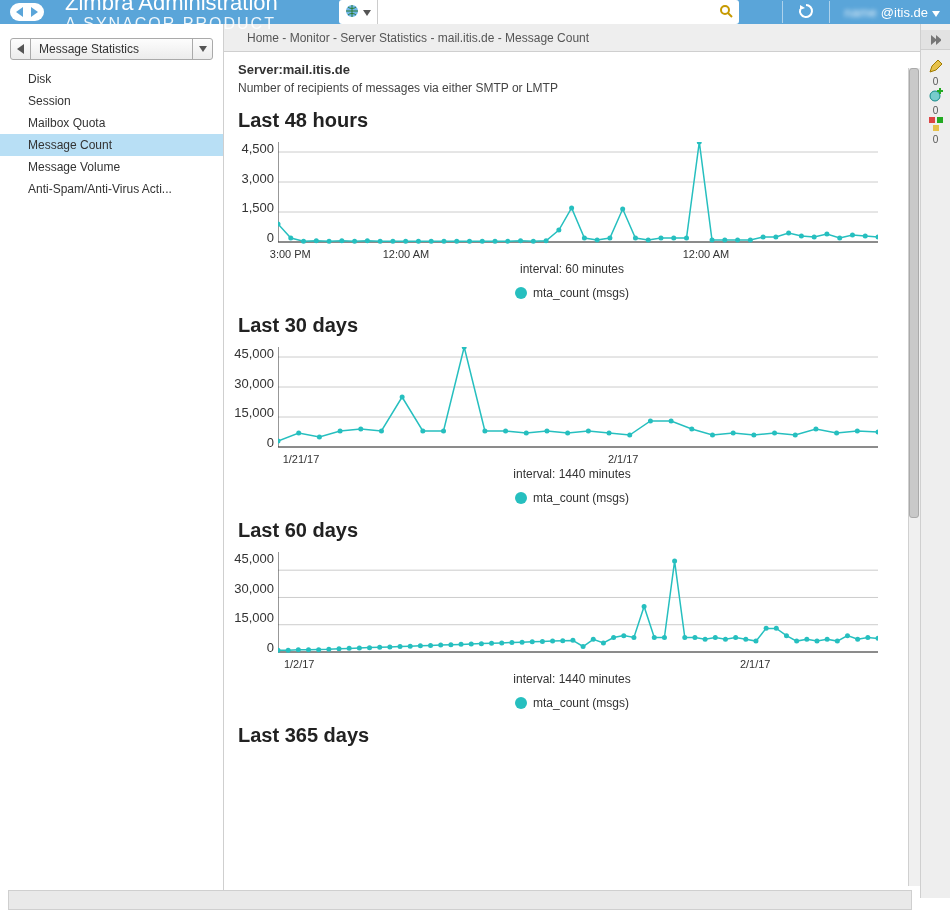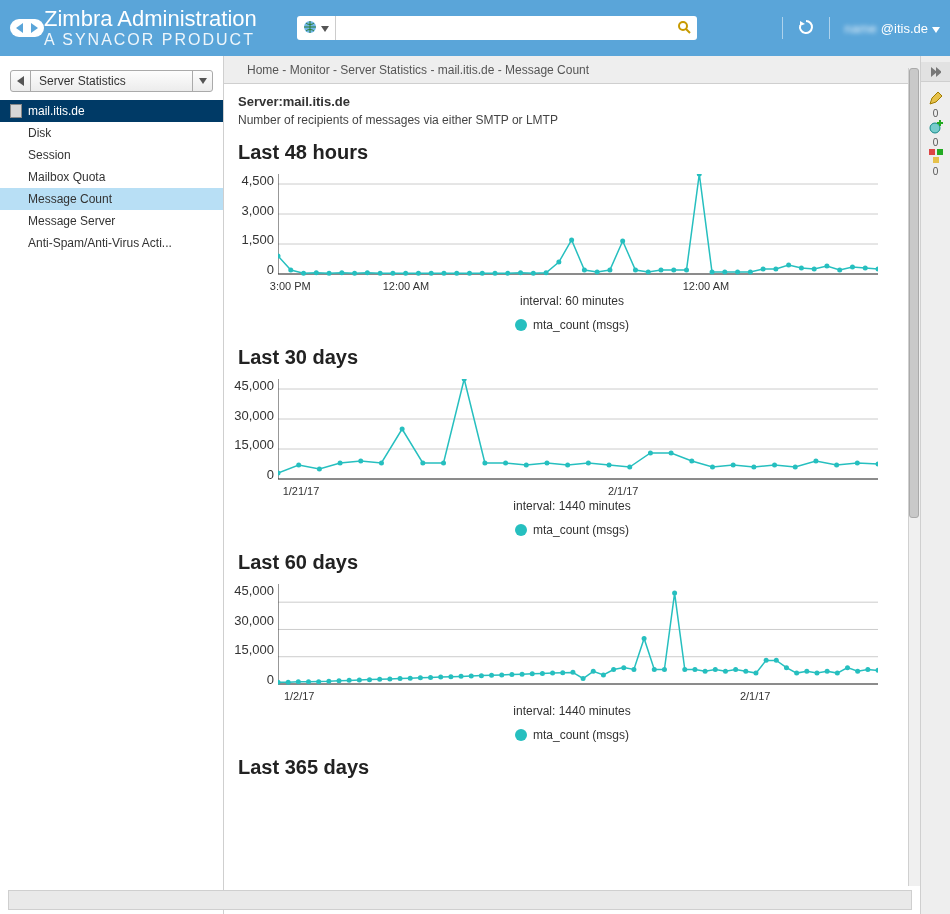--- a/index.html
+++ b/index.html
@@ -1,22 +1,22 @@
 <!DOCTYPE html>
 <html><head>
 <meta charset="utf-8">
 <style>
   * { box-sizing: border-box; margin: 0; padding: 0; }
   html, body { width: 950px; height: 914px; font-family: Arial, Helvetica, sans-serif; font-size: 12px; color: #333; background: #fff; overflow: hidden; }
   :root { --accent: #26bfbf; --header-bg: #5aa5d9; --sidebar-sel: #b8dff5; --tree-sel: #003a66; }
 
   
   .header {
-    height: 56px; background: var(--header-bg); display: flex; align-items: center;
-    color: #fff; padding: 0 10px; gap: 0;
+    height: 24px; background: var(--header-bg); display: flex; align-items: center;
+    color: #fff; padding: 0 10px; gap: 21px;
   }
   .nav-arrows { display:flex; align-items:center; background:#fff; border-radius:10px; height:18px; padding:0 6px; gap:6px; }
   .nav-arrows svg { display:block; }
   .brand { display:flex; flex-direction:column; line-height:1; }
   .brand-title { font-size: 22px; font-weight: 300; }
   .brand-sub { font-size: 16px; letter-spacing: 2px; opacity: .9; margin-top:2px; }
 
   .searchwrap { display:flex; align-items:center; background:#fff; border-radius:3px; height:24px; width:400px; margin-left:40px; }
   .searchwrap .scope { display:flex; align-items:center; border-right:1px solid #ccc; height:100%; padding:0 6px; gap:4px; }
   .searchwrap input { flex:1; border:none; outline:none; font-size:12px; padding:0 6px; height:100%; }
@@ -130,38 +130,34 @@
 
 <div class="body">
 
   <div class="sidebar">
     <div class="crumb-pill">
       <div class="back">
         <svg width="8" height="10">
             <polygon points="7,0 7,10 0,5" fill="#555"></polygon>
           </svg>
       </div>
-      <div class="label">Server Statistics</div>
+      <div class="label">Message Statistics</div>
       <div class="dd">
         <svg width="8" height="6">
             <polygon points="0,0 8,0 4,6" fill="#555"></polygon>
           </svg>
       </div>
     </div>
     <div class="tree">
-      <div class="tree-item tree-root">
-        <span class="srv-icon"></span>
-        <span>mail.itis.de</span>
-      </div>
       <div id="tree-items">
           <div class="tree-item">Disk</div>
           <div class="tree-item">Session</div>
           <div class="tree-item">Mailbox Quota</div>
           <div class="tree-item tree-sel">Message Count</div>
-          <div class="tree-item">Message Server</div>
+          <div class="tree-item">Message Volume</div>
           <div class="tree-item">Anti-Spam/Anti-Virus Acti...</div>
         </div>
     </div>
   </div>
 
   <div class="content-col">
     <div class="breadcrumb">Home - Monitor - Server Statistics - mail.itis.de - Message Count</div>
     <div class="content">
       <h3 class="server">Server:mail.itis.de</h3>
       <div class="desc">Number of recipients of messages via either SMTP or LMTP</div>

